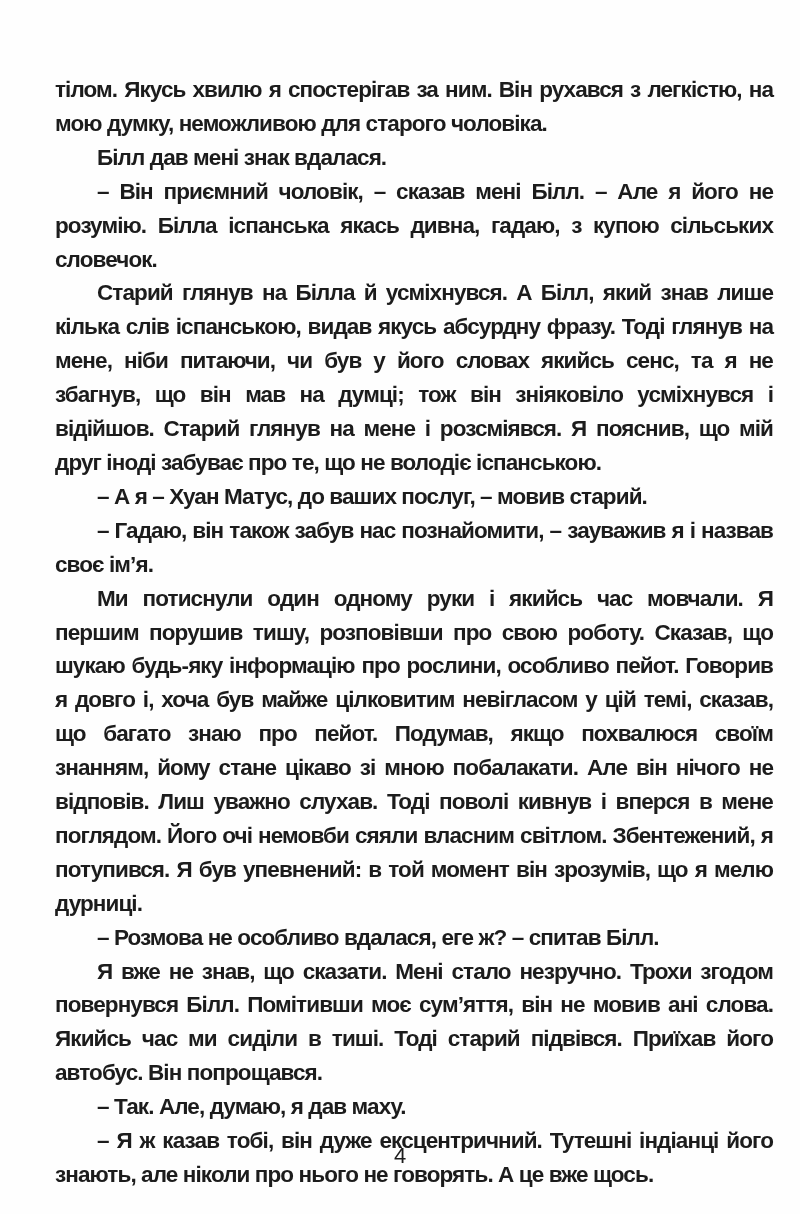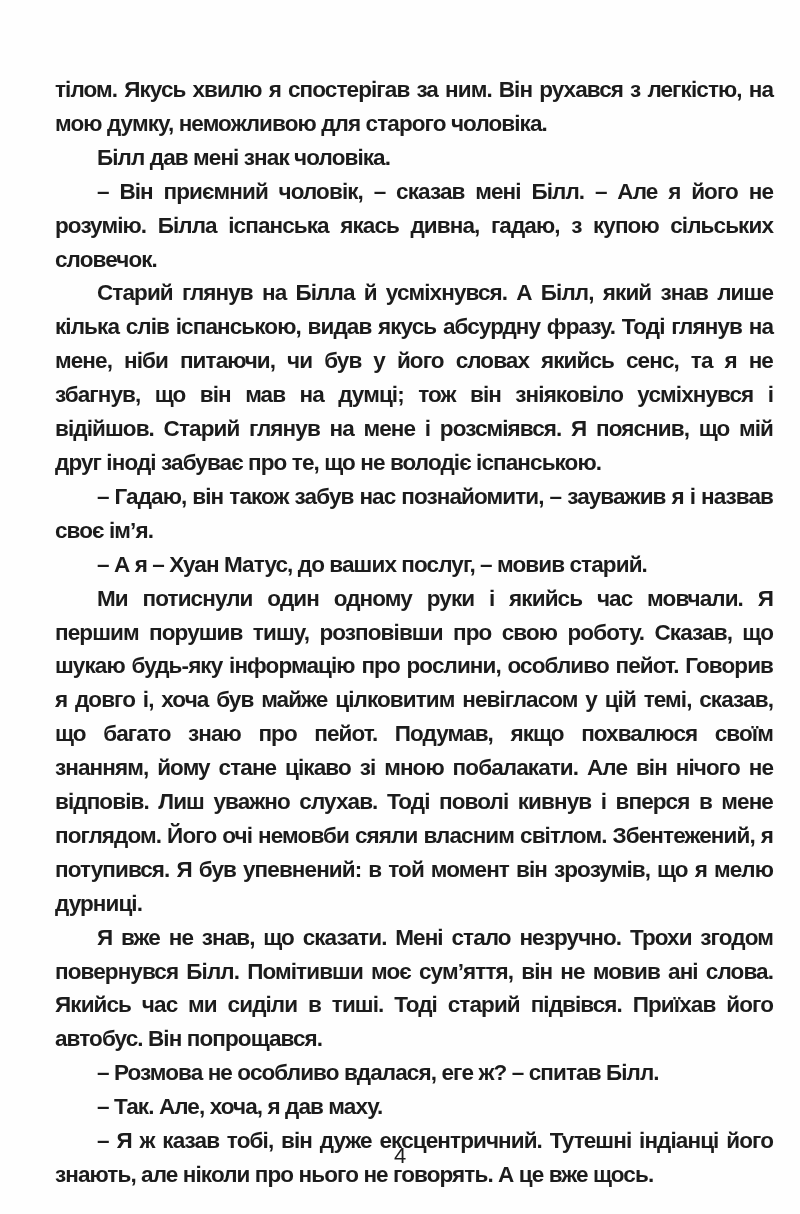--- a/index.html
+++ b/index.html
@@ -31,25 +31,25 @@
       top: 1143px; left: 0; width: 800px;
       text-align: center;
       font-size: 22px;
     }
   </style>
 </head>
 <body>
 
 <div class="page-text">
   <p class="para no-indent">тілом. Якусь хвилю я спостерігав за ним. Він рухався з легкістю, на мою думку, неможливою для старого чоловіка.</p>
-  <p class="para">Білл дав мені знак чоловіка.</p>
+  <p class="para">Білл дав мені знак вдалася.</p>
   <p class="para">– Він приємний чоловік, – сказав мені Білл. – Але я його не розумію. Білла іспанська якась дивна, гадаю, з купою сільських словечок.</p>
   <p class="para">Старий глянув на Білла й усміхнувся. А Білл, який знав лише кілька слів іспанською, видав якусь абсурдну фразу. Тоді глянув на мене, ніби питаючи, чи був у його словах якийсь сенс, та я не збагнув, що він мав на думці; тож він зніяковіло усміхнувся і відійшов. Старий глянув на мене і розсміявся. Я пояснив, що мій друг іноді забуває про те, що не володіє іспанською.</p>
+  <p class="para">– А я – Хуан Матус, до ваших послуг, – мовив старий.</p>
   <p class="para">– Гадаю, він також забув нас познайомити, – зауважив я і назвав своє ім’я.</p>
-  <p class="para">– А я – Хуан Матус, до ваших послуг, – мовив старий.</p>
   <p class="para">Ми потиснули один одному руки і якийсь час мовчали. Я першим порушив тишу, розповівши про свою роботу. Сказав, що шукаю будь-яку інформацію про рослини, особливо пейот. Говорив я довго і, хоча був майже цілковитим невігласом у цій темі, сказав, що багато знаю про пейот. Подумав, якщо похвалюся своїм знанням, йому стане цікаво зі мною побалакати. Але він нічого не відповів. Лиш уважно слухав. Тоді поволі кивнув і вперся в мене поглядом. Його очі немовби сяяли власним світлом. Збентежений, я потупився. Я був упевнений: в той момент він зрозумів, що я мелю дурниці.</p>
+  <p class="para">– Розмова не особливо вдалася, еге ж? – спитав Білл.</p>
   <p class="para">Я вже не знав, що сказати. Мені стало незручно. Трохи згодом повернувся Білл. Помітивши моє сум’яття, він не мовив ані слова. Якийсь час ми сиділи в тиші. Тоді старий підвівся. Приїхав його автобус. Він попрощався.</p>
-  <p class="para">– Розмова не особливо вдалася, еге ж? – спитав Білл.</p>
-  <p class="para">– Так. Але, хоча, я дав маху.</p>
+  <p class="para">– Так. Але, думаю, я дав маху.</p>
   <p class="para">– Я ж казав тобі, він дуже ексцентричний. Тутешні індіанці його знають, але ніколи про нього не говорять. А це вже щось.</p>
 </div>
 
 <div class="page-number">4</div>
 
 </body></html>

